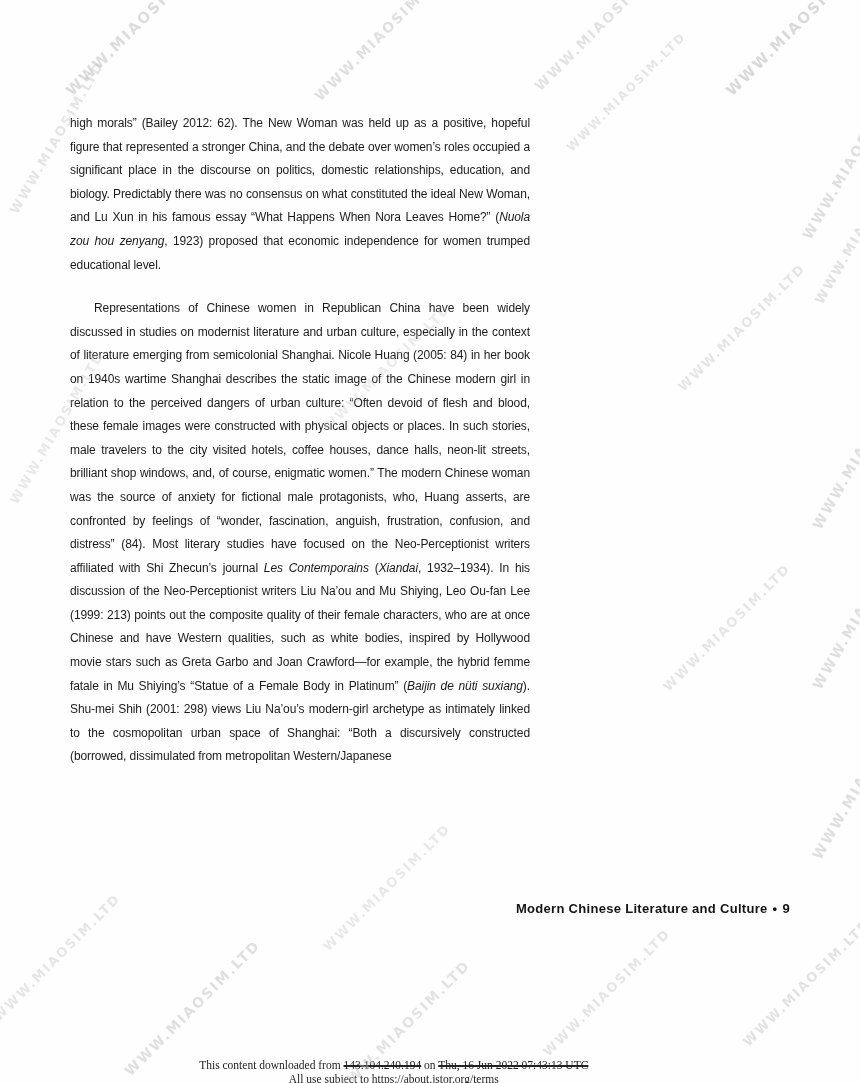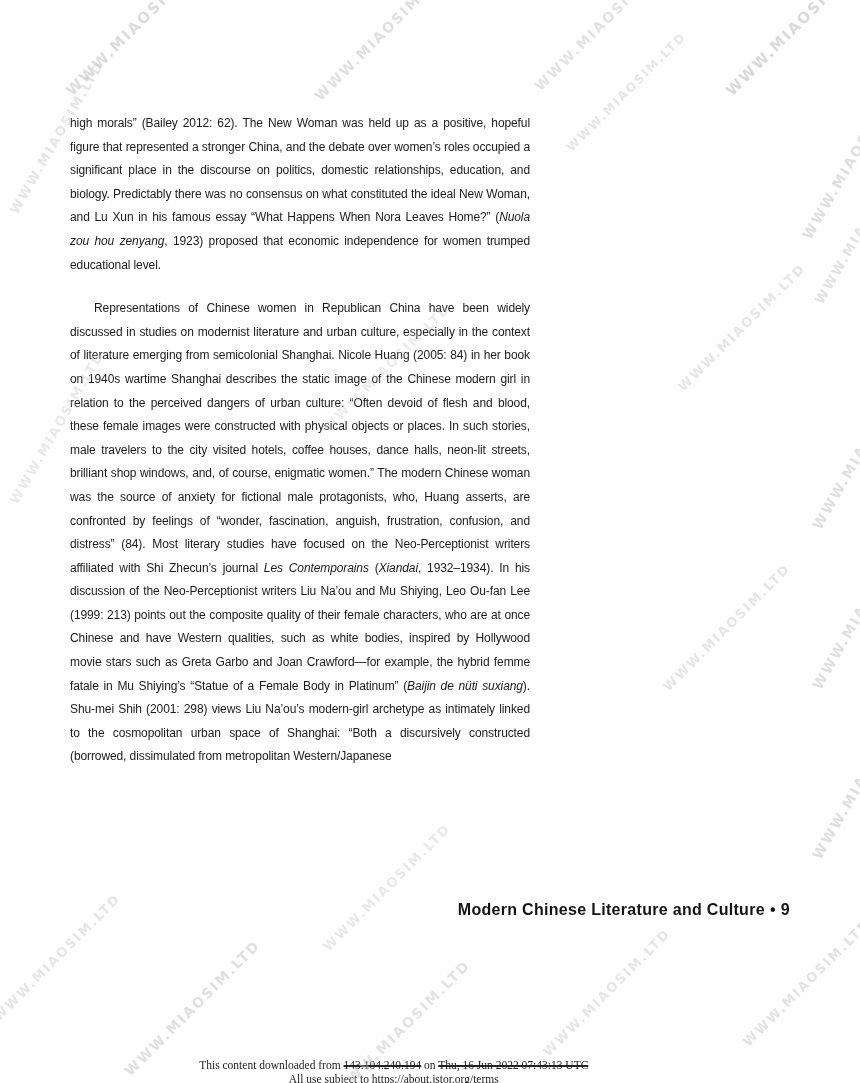--- a/index.html
+++ b/index.html
@@ -22,21 +22,21 @@
     position:absolute; left:70px; top:112px; width:460px; z-index:2;
     color:#1b1b1b; font-size:12px; line-height:23.6px; letter-spacing:-0.1px;
     text-align:justify;
   }
   .text-block p { margin:0; }
   .text-block p.indent { text-indent:24px;margin-top:20px; }
   .it { font-style:italic; }
   
   .running-footer {
     position:absolute; top:901px; right:70px; z-index:2;
-    font-size:16px; font-weight:bold; letter-spacing:0.3px; color:#141414;
+    font-size:13px; font-weight:bold; letter-spacing:0.3px; color:#141414;
     white-space:nowrap;
   }
   .running-footer .bullet { margin:0 5px; }
   
   .jstor-line {
     position:absolute; left:0; width:776px; text-align:center; z-index:2;
     font-family:"Liberation Serif", serif; font-size:11.5px; color:#222;
     white-space:pre-wrap;
   }
   .jstor-line-1 { top:1047px; }

